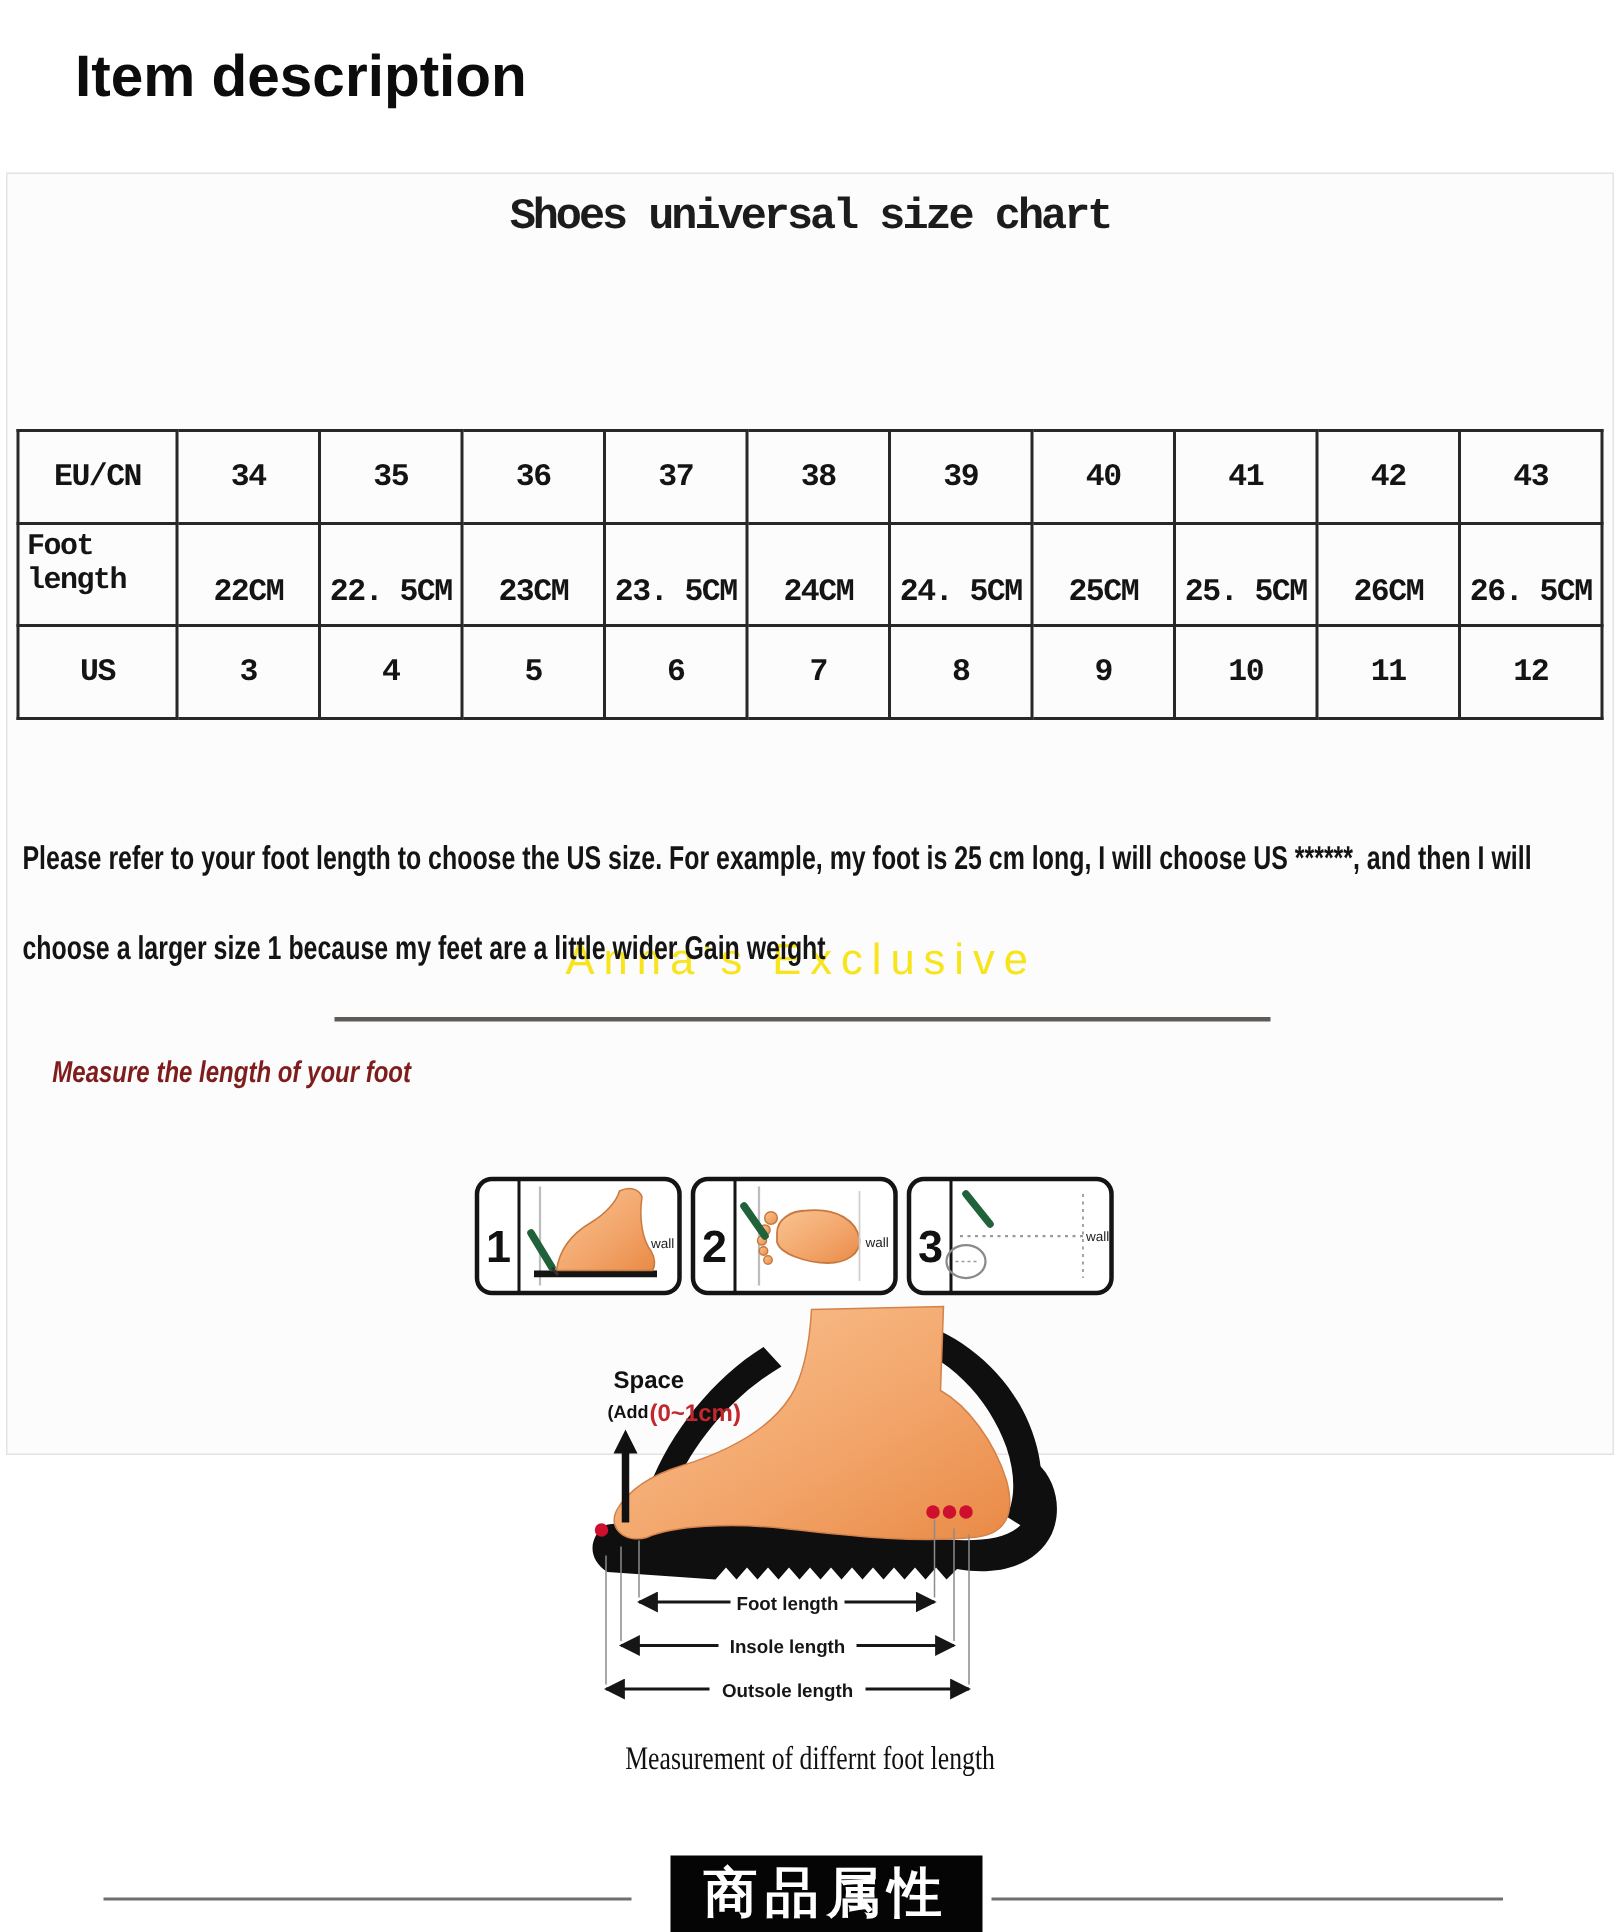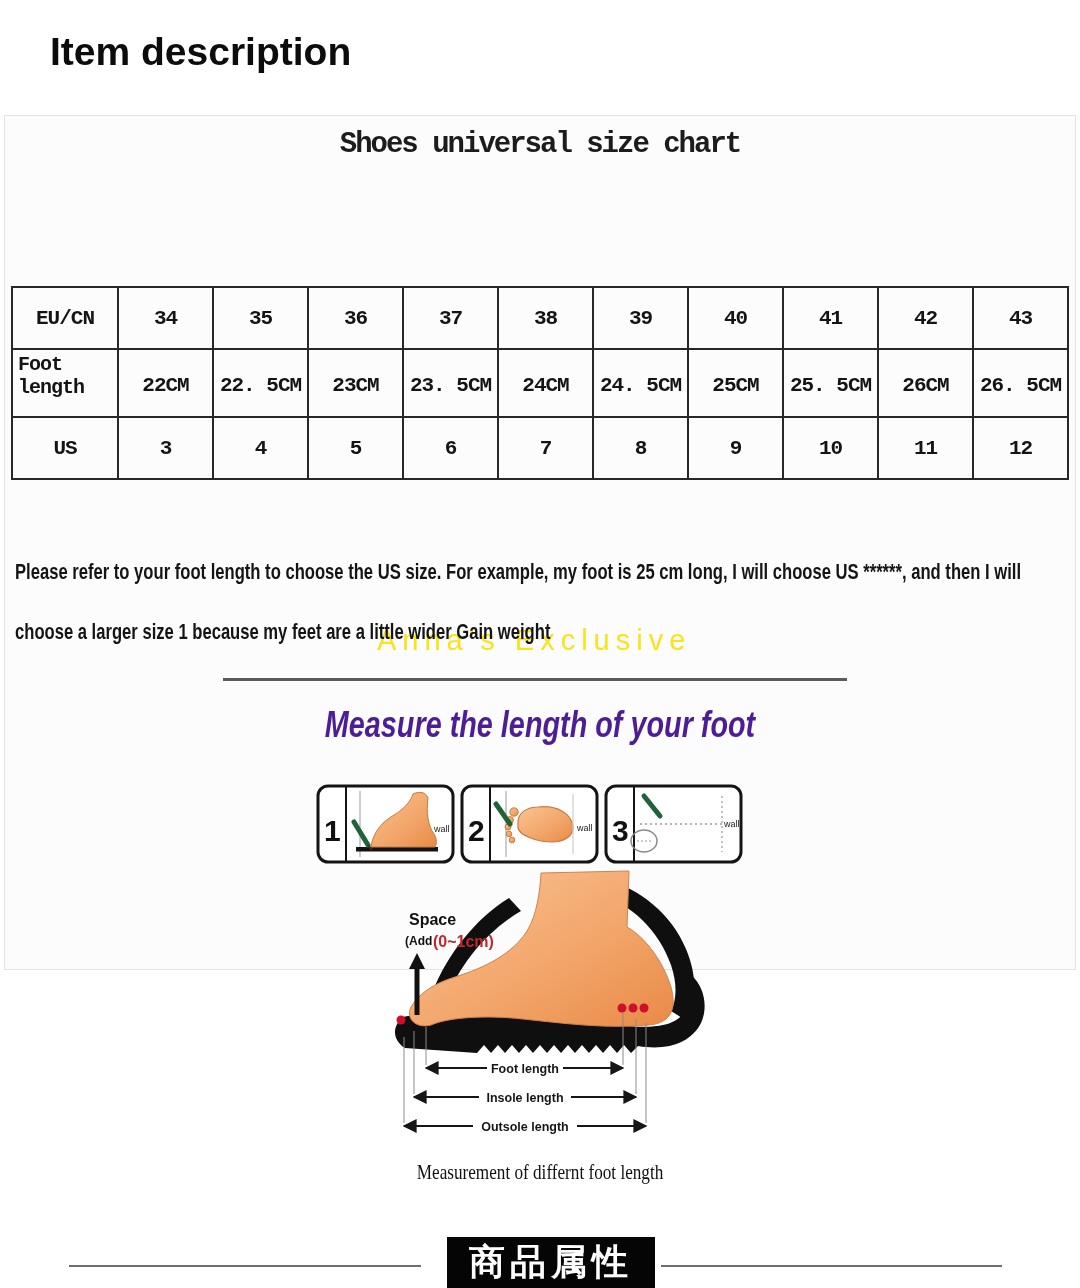--- a/index.html
+++ b/index.html
@@ -14,31 +14,31 @@
 
   .chart-title { position:absolute; top:12px; left:0; right:0; text-align:center; font-size:29px; font-weight:700; letter-spacing:-2px; color:#1c1c1c; }
   .chart-subtitle { position:absolute; left:12px; top:100px; font-size:25px; font-weight:700; letter-spacing:-1px; color:#151515; }
 
   .size-table { position:absolute; left:6px; top:170px; width:1058px; border-collapse:collapse; table-layout:fixed; font-weight:700; color:#141414; }
   .size-table td { border:2px solid #282828; text-align:center; font-size:21px; letter-spacing:-1px; }
   .size-table tr.r1 td { height:62px;border-radius:18px; }
   .size-table tr.r2 td { height:68px; }
   .size-table tr.r3 td { height:62px; }
   .size-table td.lbl-top { vertical-align:top; text-align:left; padding:3px 0 0 5px; font-size:20px; }
-  .size-table td.val-bot { vertical-align:bottom; padding-bottom:19px; }
+  .size-table td.val-bot { vertical-align:bottom; padding-bottom:9px; }
 
   .note { position:absolute; left:10px; white-space:nowrap; font-size:22px; font-weight:700; color:#141414; transform:scaleX(0.755); transform-origin:0 0; z-index:2; }
   .n1 { top:443px; }
   .n2 { top:503px; }
 
   .watermark { position:absolute; left:372px; top:508px; font-size:29px; letter-spacing:6px; color:rgba(247,227,14,0.95); z-index:1; white-space:nowrap; }
 
   .divider { position:absolute; left:218px; top:562px; width:624px; height:3px; background:#5e5a57; }
 
-  .measure-heading { position:absolute; top:588px; left:0; right:0; text-align:center; color:#4c1d95; font-size:36px; font-weight:700; font-style:italic; white-space:nowrap; }
+  .measure-heading { position:absolute; top:588px; left:0; right:0; color:#7f1d1d; font-size:20px; font-weight:700; font-style:italic; white-space:nowrap; }
   .measure-heading span { display:inline-block; transform:scaleX(0.8); }
 
   .steps { position:absolute; left:311px; top:668px; display:flex; gap:5px; }
 
   .foot-svg { position:absolute; left:386px; top:753px; }
 
   .caption { position:absolute; top:1043px; left:0; right:0; text-align:center; font-family:"Liberation Serif",serif; font-weight:400; font-size:22px; color:#111; white-space:nowrap; }
   .caption span { display:inline-block; transform:scaleX(0.78); }
 
   .footer-line { position:absolute; top:1265px; height:2px; background:#6f6f6f; }

